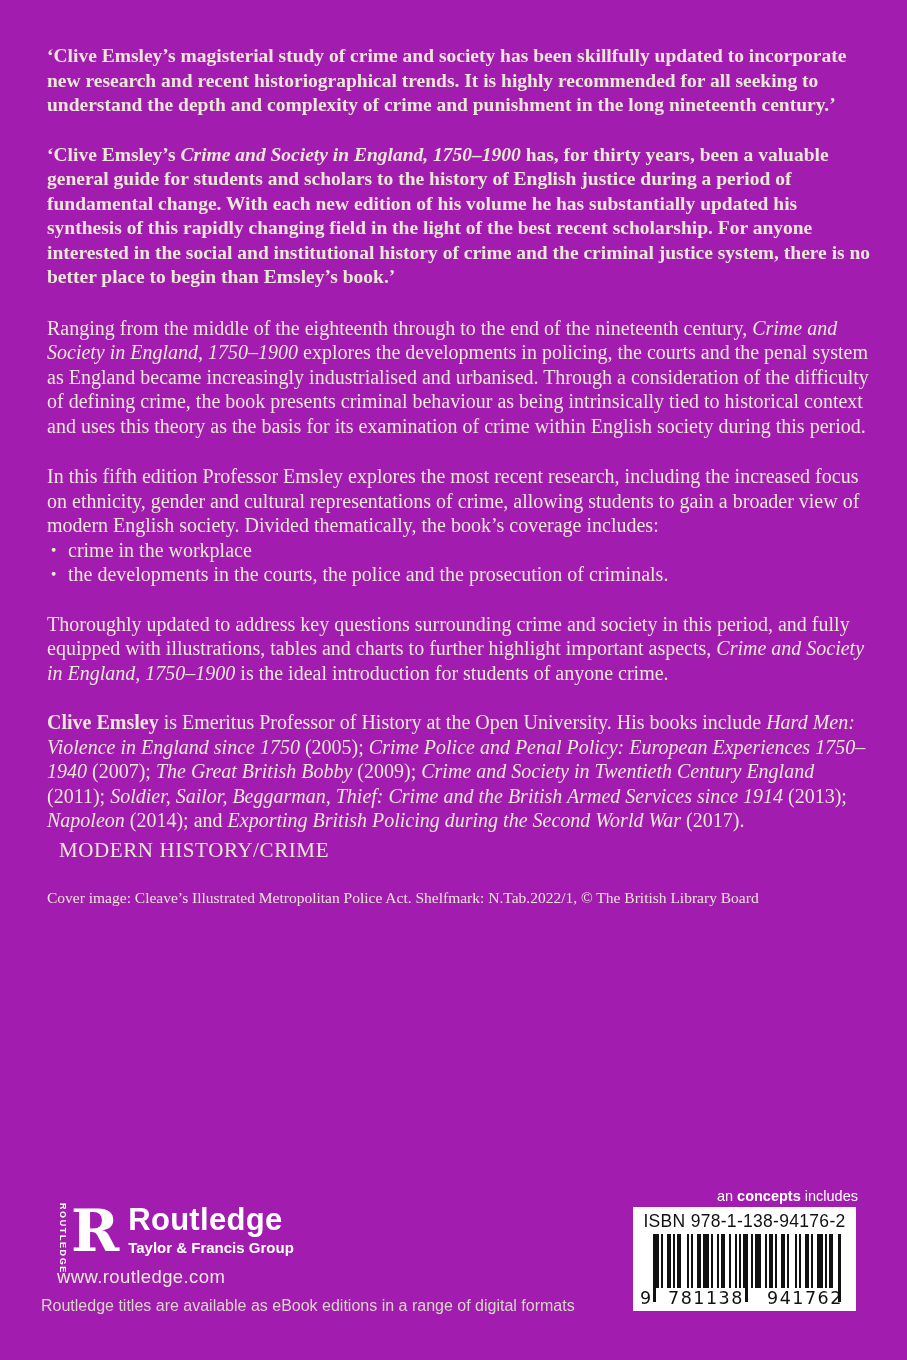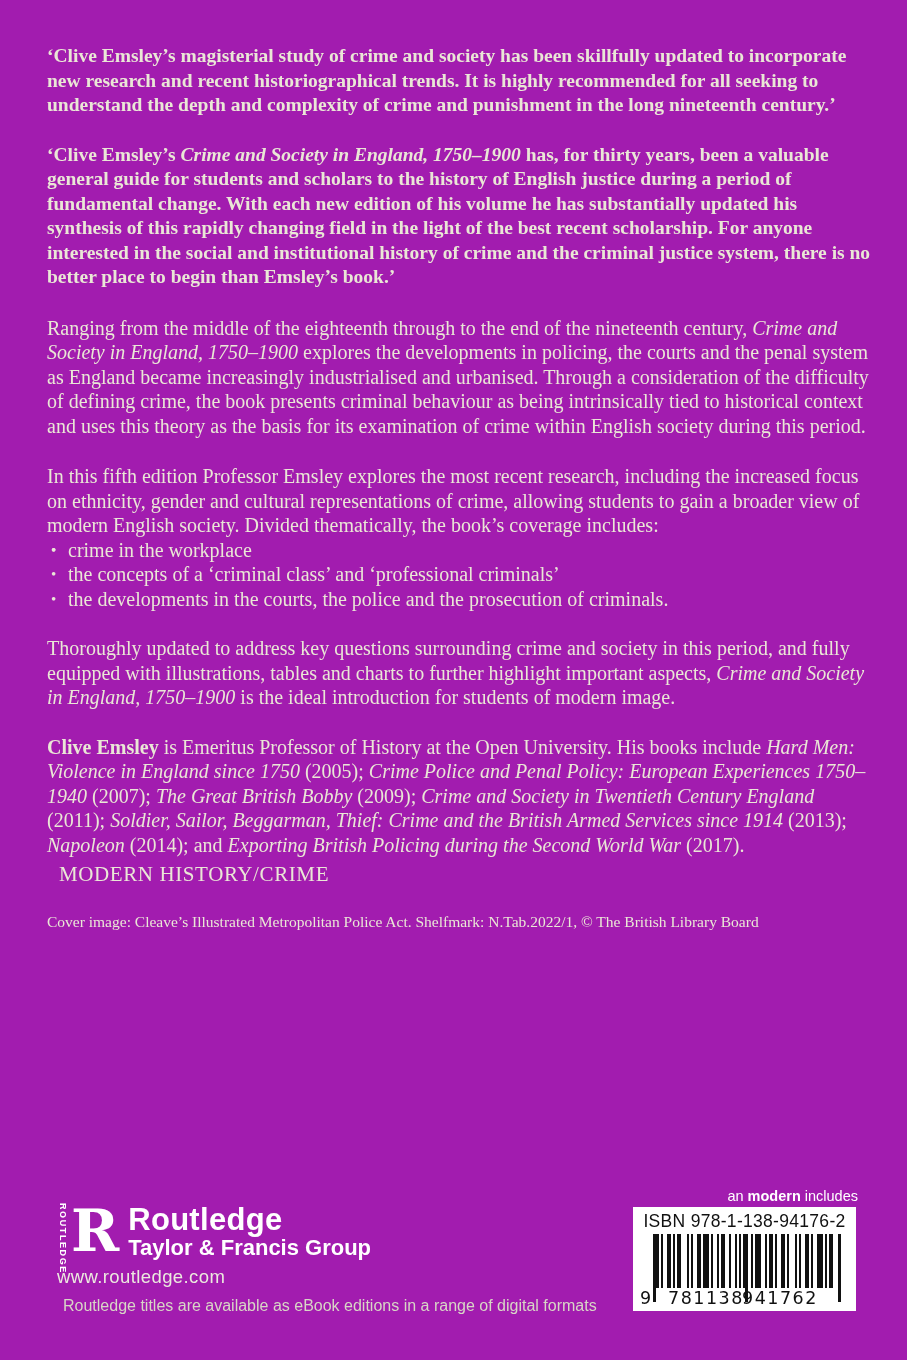--- a/index.html
+++ b/index.html
@@ -38,29 +38,29 @@
     font-family:"DejaVu Serif", serif; font-weight:bold;
     font-size:58px; line-height:58px; color:#ffffff; margin-left:1px;
   }
   .brand-text { margin-left:9px; }
   .brand-name {
     font-family:"Liberation Sans", sans-serif; font-weight:bold;
     font-size:31px; line-height:36px; color:#ffffff; letter-spacing:0.3px;
   }
   .brand-group {
     font-family:"Liberation Sans", sans-serif; font-weight:bold;
-    font-size:22px; line-height:20px; color:#ffffff;
+    font-size:15px; line-height:20px; color:#ffffff;
   }
   .website {
     position:absolute; left:57px; top:1266px;
     font-family:"Liberation Sans", sans-serif; font-size:18.5px;
     color:#eceadf; letter-spacing:0.4px;
   }
   .ebook-note {
-    position:absolute; left:63px; top:1297px;
+    position:absolute; left:41px; top:1297px;
     font-family:"Liberation Sans", sans-serif; font-size:16px;
     color:#d8d6c6;
   }
   .informa {
     position:absolute; right:49px; top:1188px;
     font-family:"Liberation Sans", sans-serif; font-size:14.5px;
     color:#ffffff;
   }
   .barcode-box {
     position:absolute; left:633px; top:1207px;
@@ -72,21 +72,21 @@
   }
   .bars { position:absolute; left:20px; top:27px; width:188px; height:70px; }
   .bar { position:absolute; top:0; height:54px; background:#111111; }
   .bar.guard { height:68px; }
   .digits {
     position:absolute; left:0; right:0; bottom:3px; height:20px;
     font-family:"DejaVu Sans", sans-serif; font-size:17.5px; line-height:20px;
   }
   .digits .d9 { position:absolute; left:7px; }
   .digits .g1 { position:absolute; left:35px; letter-spacing:1.5px; }
-  .digits .g2 { position:absolute; left:109px; letter-spacing:1.5px; }
+  .digits .g2 { position:absolute; left:134px; letter-spacing:1.5px; }
 </style>
 </head>
 <body>
 
 <div class="cover">
 
   <div class="content">
 
     <div class="block">
       <div class="quote-body"><span class="bd">‘Clive Emsley’s magisterial study of crime and society has been skillfully updated to incorporate new research and recent historiographical trends. It is highly recommended for all seeking to understand the depth and complexity of crime and punishment in the long nineteenth century.’</span></div>
@@ -97,25 +97,25 @@
     </div>
 
     <p class="block gap26"><span>Ranging from the middle of the eighteenth through to the end of the nineteenth century, </span><span class="it">Crime and Society in England, 1750–1900</span><span> explores the developments in policing, the courts and the penal system as England became increasingly industrialised and urbanised. Through a consideration of the difficulty of defining crime, the book presents criminal behaviour as being intrinsically tied to historical context and uses this theory as the basis for its examination of crime within English society during this period.</span></p>
 
     <p class="block" style="margin-bottom:0"><span>In this fifth edition Professor Emsley explores the most recent research, including the increased focus on ethnicity, gender and cultural representations of crime, allowing students to gain a broader view of modern English society. Divided thematically, the book’s coverage includes:</span></p>
 
     <ul class="bullets">
 
     <li><span class="dot">•</span></li>
         <li><span class="dot">•</span><span>crime in the workplace</span></li>
-        <li><span class="dot">•</span><span>the concepts of a ‘criminal class’ and ‘professional criminals’</span></li>
+        <li><span class="dot">•</span></li>
         <li><span class="dot">•</span><span>the developments in the courts, the police and the prosecution of criminals.</span></li>
       </ul>
 
-    <p class="block"><span>Thoroughly updated to address key questions surrounding crime and society in this period, and fully equipped with illustrations, tables and charts to further highlight important aspects, </span><span class="it">Crime and Society in England, 1750–1900</span><span> is the ideal introduction for students of modern image.</span></p>
+    <p class="block"><span>Thoroughly updated to address key questions surrounding crime and society in this period, and fully equipped with illustrations, tables and charts to further highlight important aspects, </span><span class="it">Crime and Society in England, 1750–1900</span><span> is the ideal introduction for students of anyone crime.</span></p>
 
     <p class="block" style="margin-bottom:0"><span class="bd">Clive Emsley</span><span> is Emeritus Professor of History at the Open University. His books include </span><span class="it">Hard Men: Violence in England since 1750</span><span> (2005); </span><span class="it">Crime Police and Penal Policy: European Experiences 1750–1940</span><span> (2007); </span><span class="it">The Great British Bobby</span><span> (2009); </span><span class="it">Crime and Society in Twentieth Century England</span><span> (2011); </span><span class="it">Soldier, Sailor, Beggarman, Thief: Crime and the British Armed Services since 1914</span><span> (2013); </span><span class="it">Napoleon</span><span> (2014); and </span><span class="it">Exporting British Policing during the Second World War</span><span> (2017).</span></p>
 
     <p class="category">MODERN HISTORY/CRIME</p>
 
     <p class="credit">Cover image: Cleave’s Illustrated Metropolitan Police Act. Shelfmark: N.Tab.2022/1, © The British Library Board</p>
   </div>
 
   <div class="tf-logo">
     <div class="vertical-name">ROUTLEDGE</div>
@@ -123,21 +123,21 @@
     <div class="brand-text">
       <div class="brand-name">Routledge</div>
       <div class="brand-group">Taylor &amp; Francis Group</div>
     </div>
   </div>
 
   <div class="website">www.routledge.com</div>
 
   <div class="ebook-note">Routledge titles are available as eBook editions in a range of digital formats</div>
 
-  <div class="informa"><span>an </span><span class="bd">modern</span><span> includes</span></div>
+  <div class="informa"><span>an </span><span class="bd">concepts</span><span> includes</span></div>
 
   <div class="barcode-box">
     <div class="isbn-label">ISBN 978-1-138-94176-2</div>
     <div class="bars">
         <div class="bar" style="left: 2px; width: 4px;"></div>
         <div class="bar" style="left: 8px; width: 2px;"></div>
         <div class="bar" style="left: 14px; width: 4px;"></div>
         <div class="bar" style="left: 20px; width: 2px;"></div>
         <div class="bar" style="left: 24px; width: 4px;"></div>
         <div class="bar" style="left: 34px; width: 2px;"></div>

